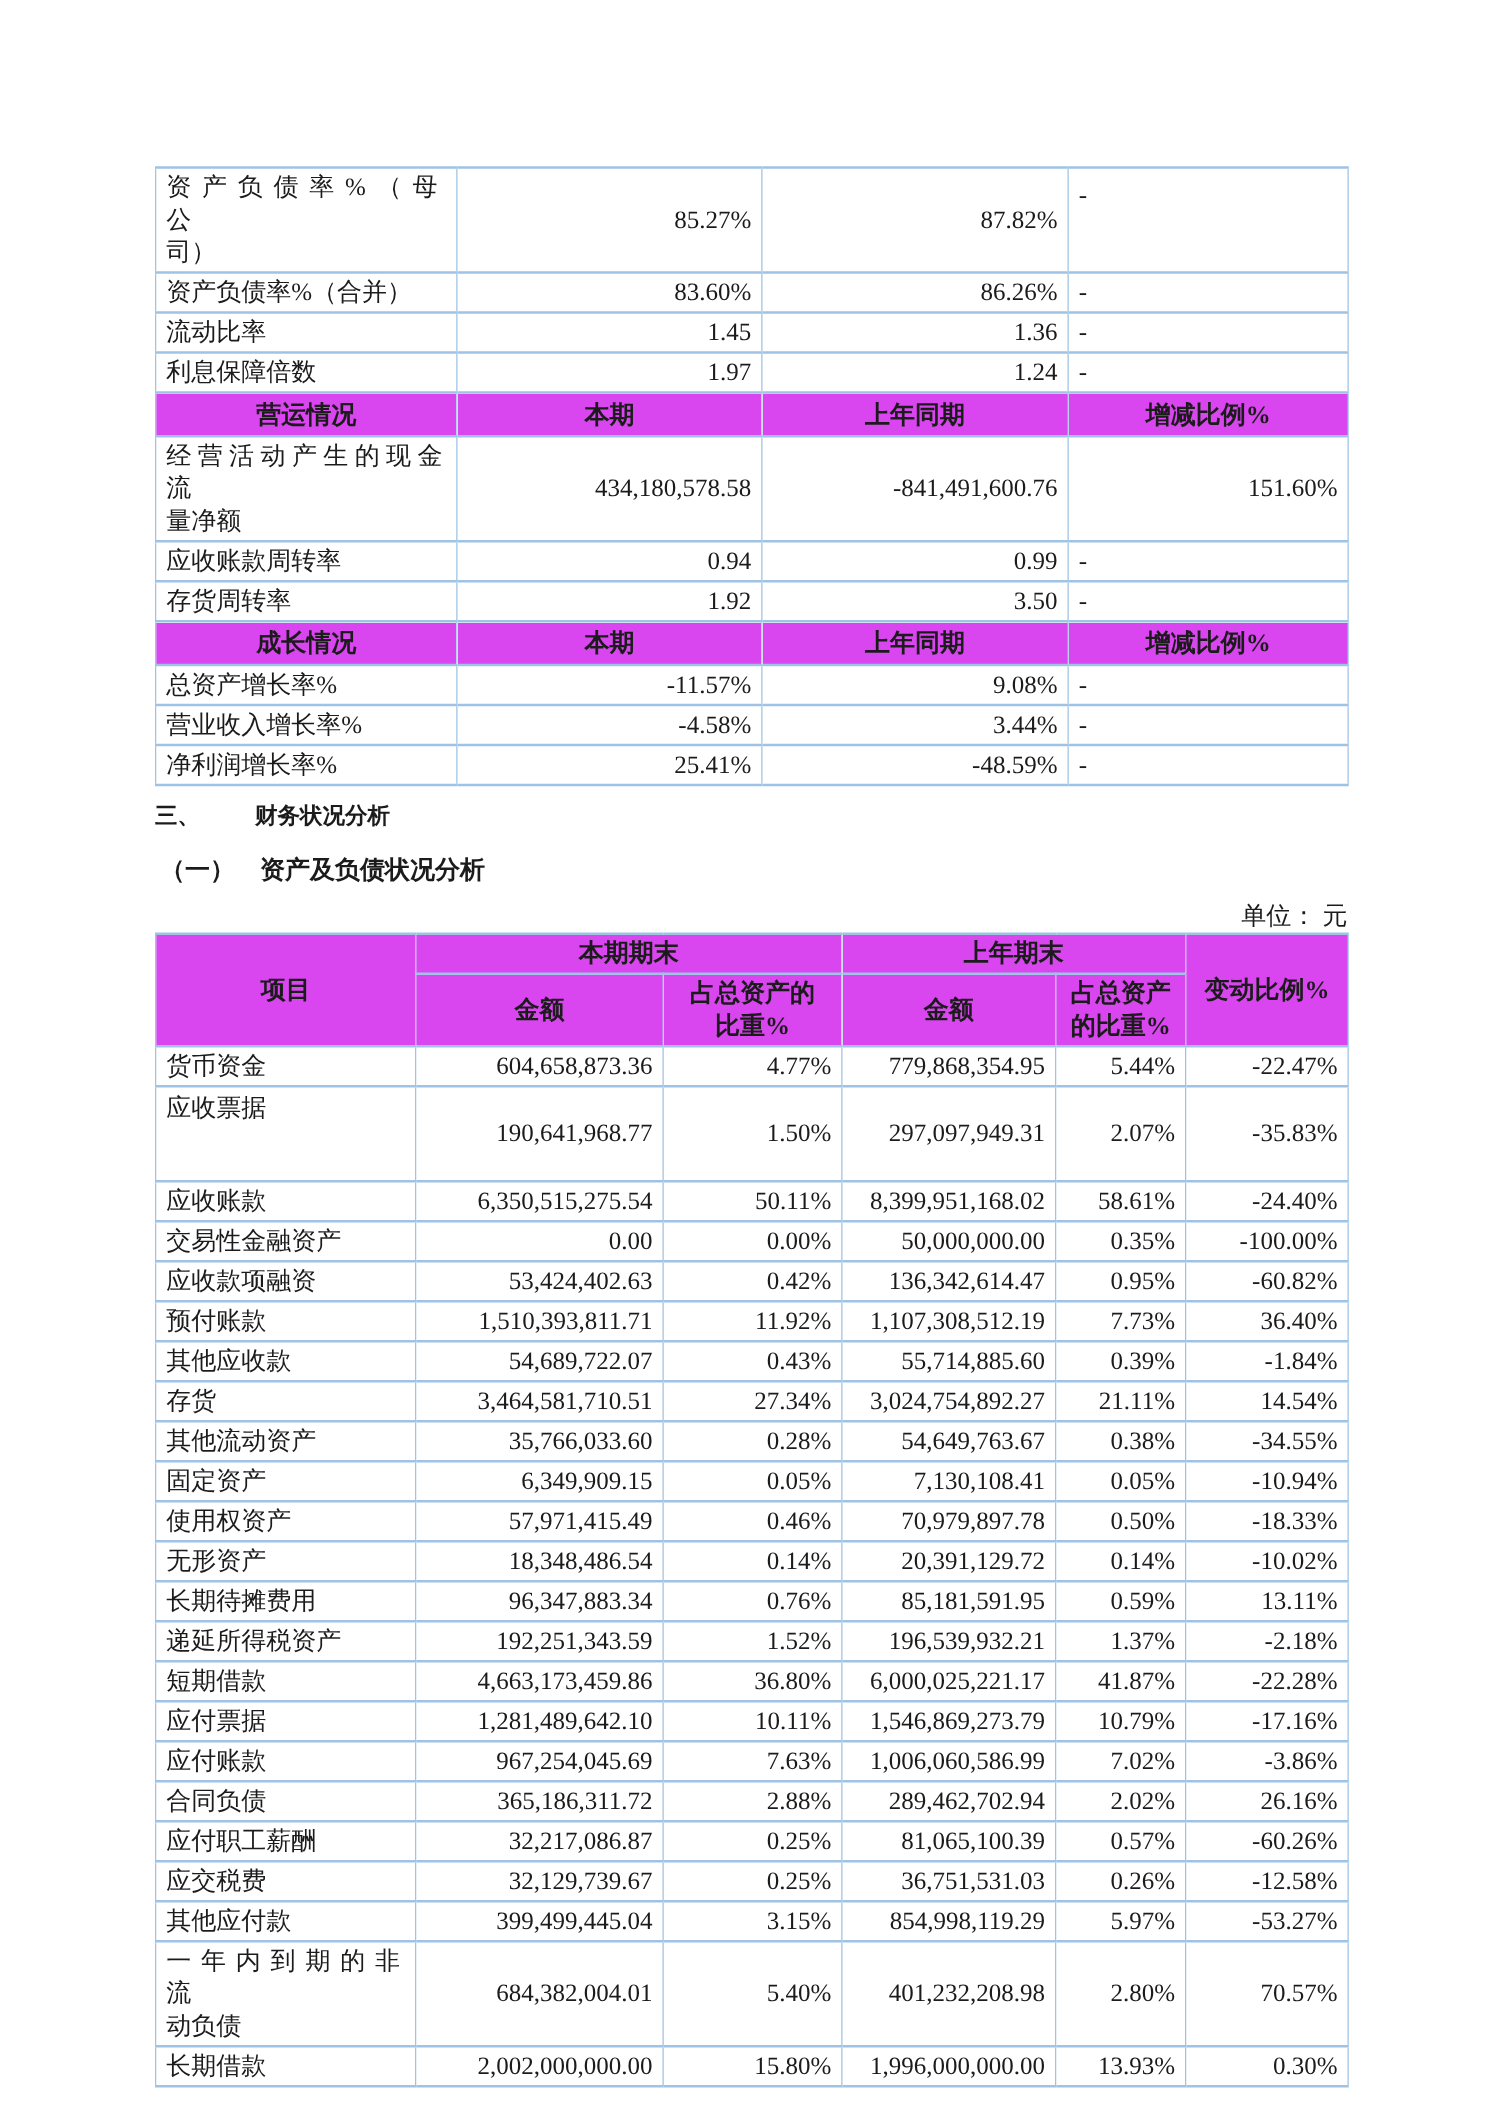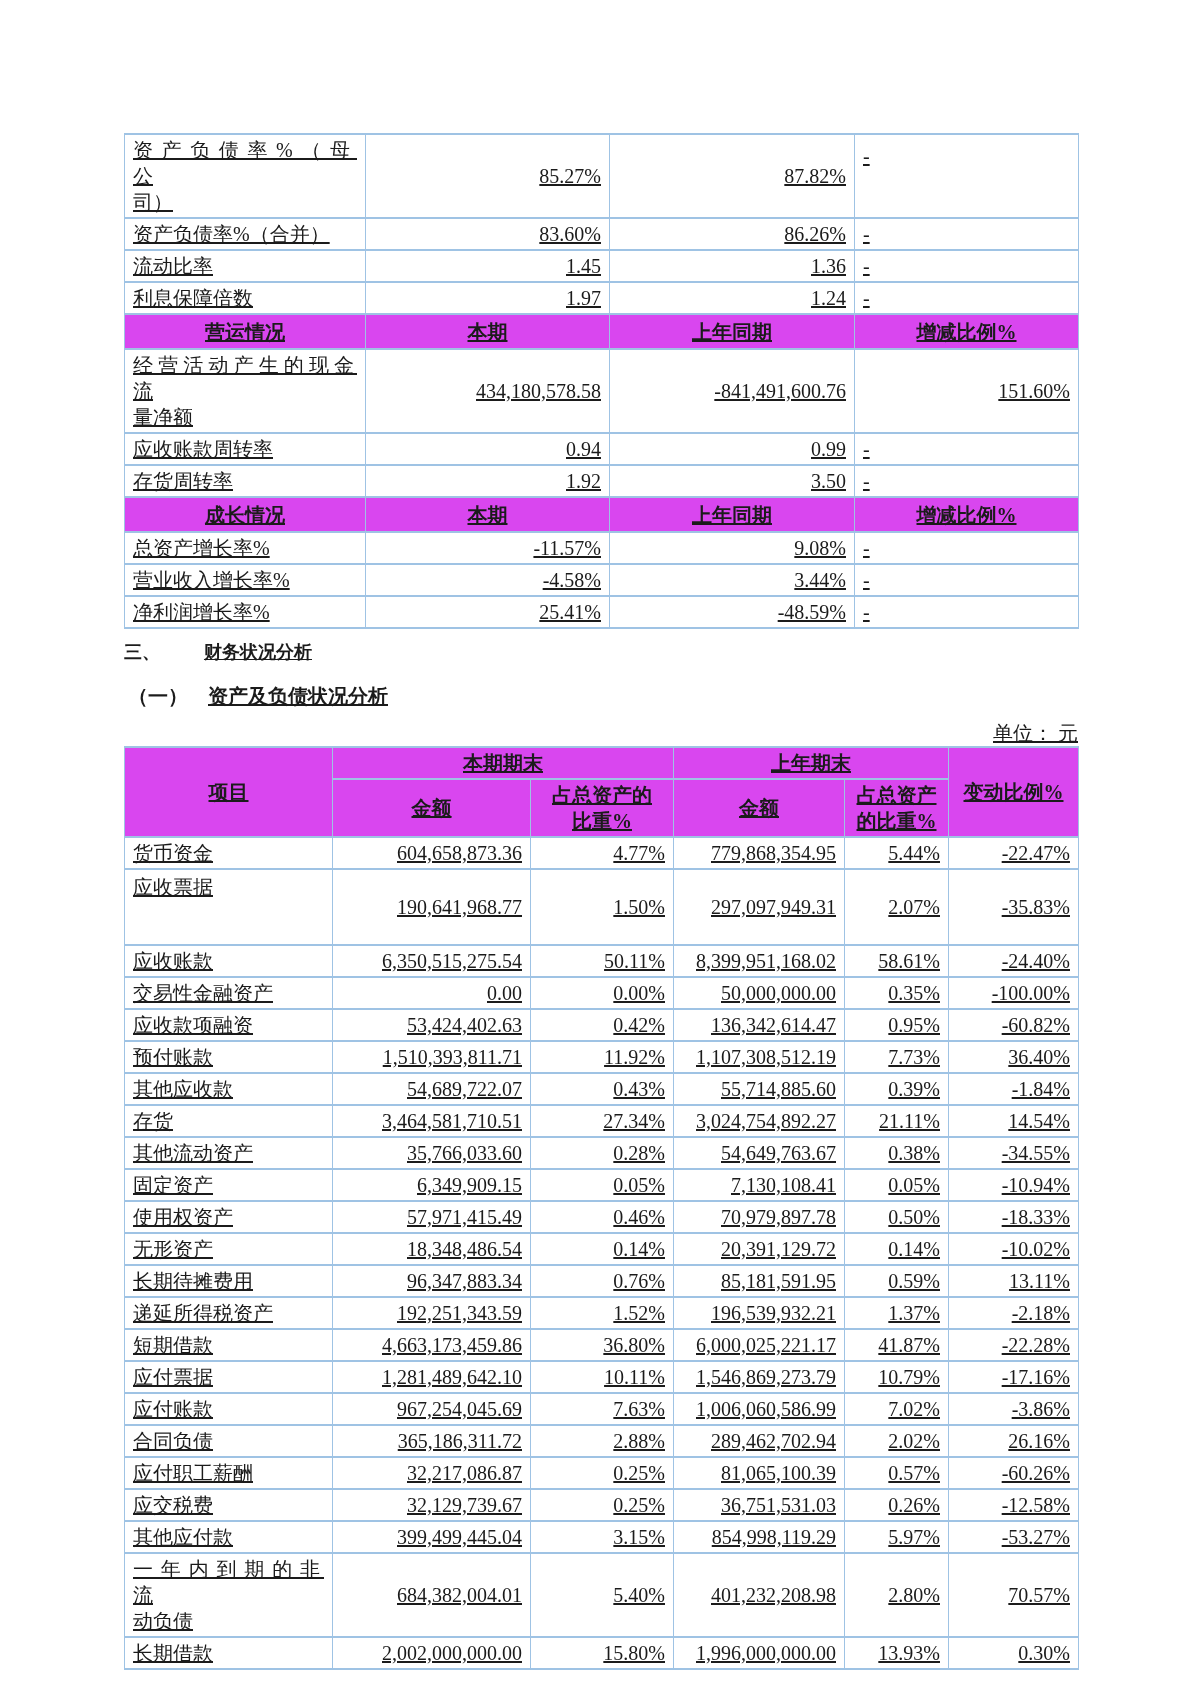--- a/index.html
+++ b/index.html
@@ -1,21 +1,21 @@
 <!DOCTYPE html>
 <html><head>
 <meta charset="utf-8">
 <style>
   html,body{margin:0;padding:0;background:#ffffff;}
   body{
     width:1200px;min-height:1697px;
     font-family:"Liberation Serif","DejaVu Serif",serif;
     color:#1b1b1b;
   }
-  .page{padding:133px 0 0 124px;width:954px;text-decoration:underline;}
+  .page{padding:133px 0 0 124px;width:954px;}
   table.tbl{
     border-collapse:collapse;table-layout:fixed;
     width:954px;font-size:20px;line-height:1.3;
   }
   table.tbl td{
     border:1px solid #9fc3e4;
     border-top:2px solid #9fc3e4;
     border-bottom:2px solid #9fc3e4;
     padding:2px 8px;vertical-align:middle;
     overflow:hidden;

